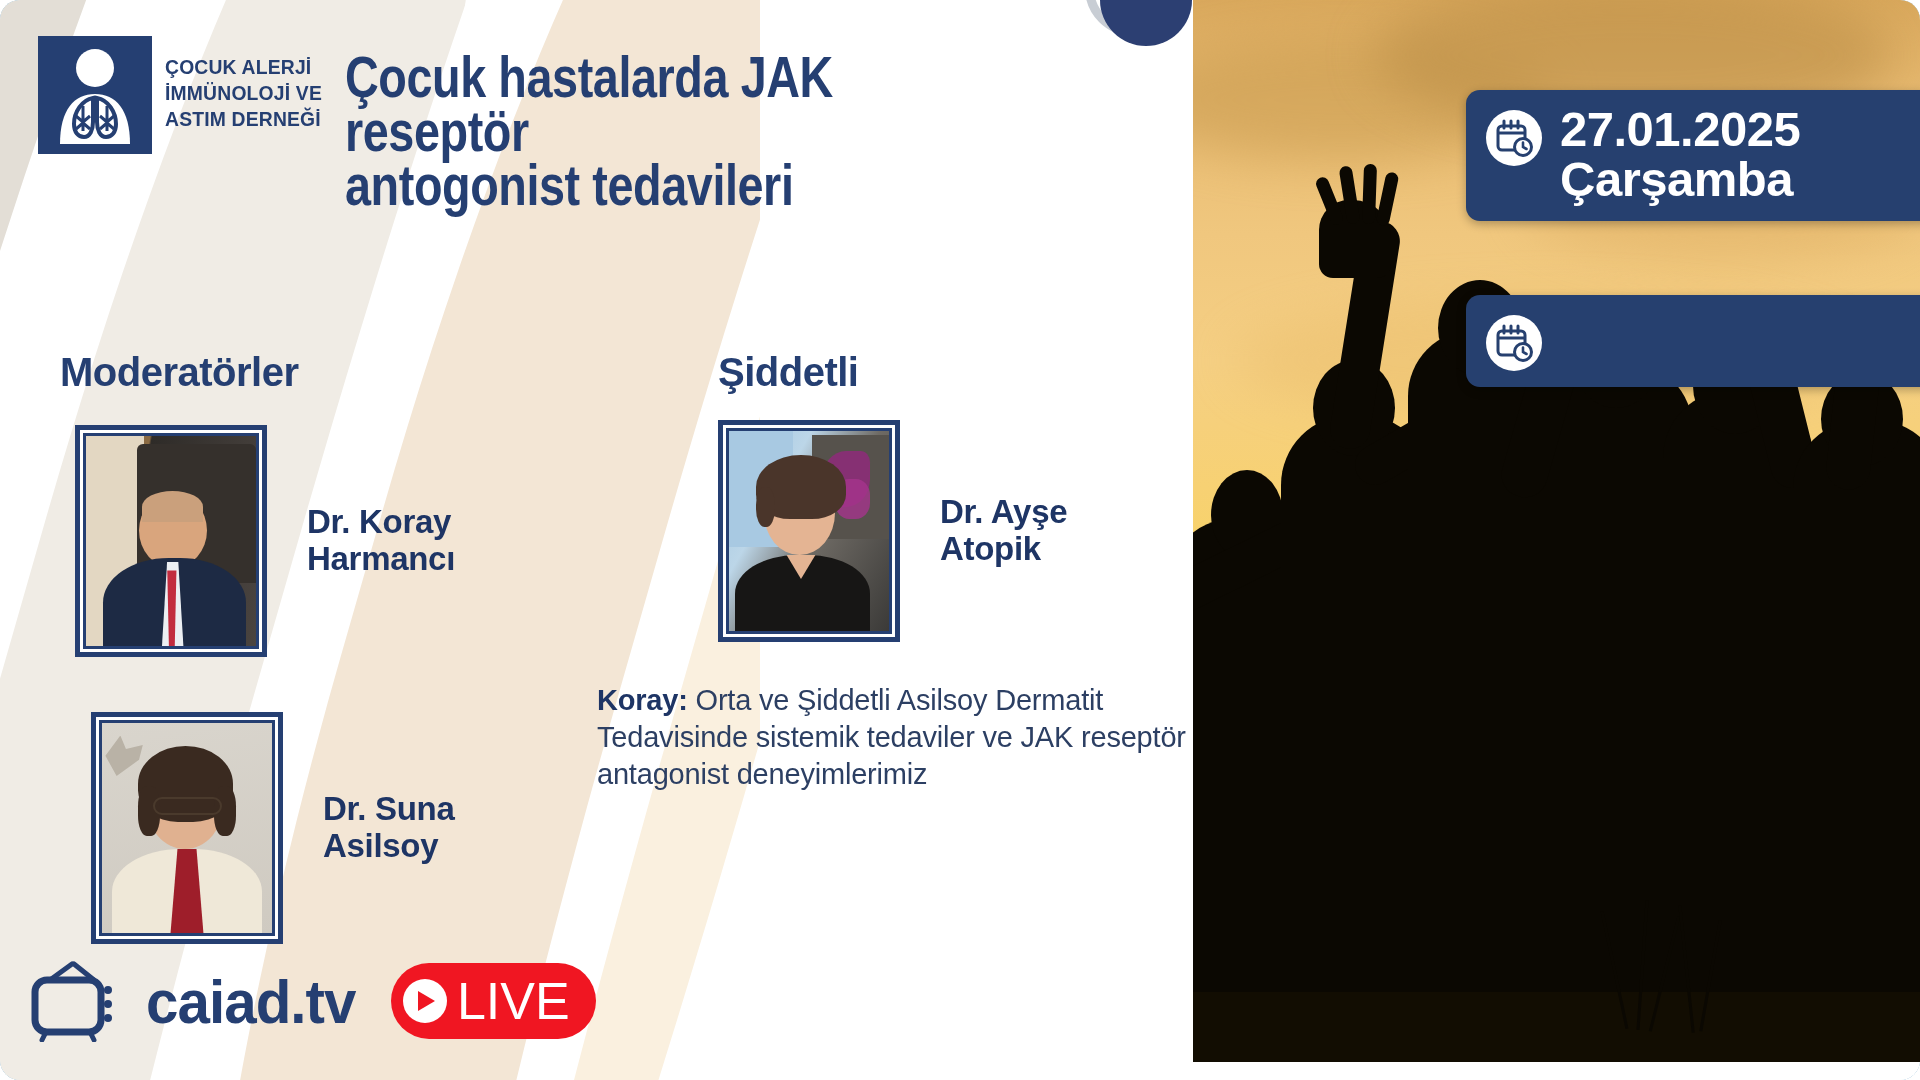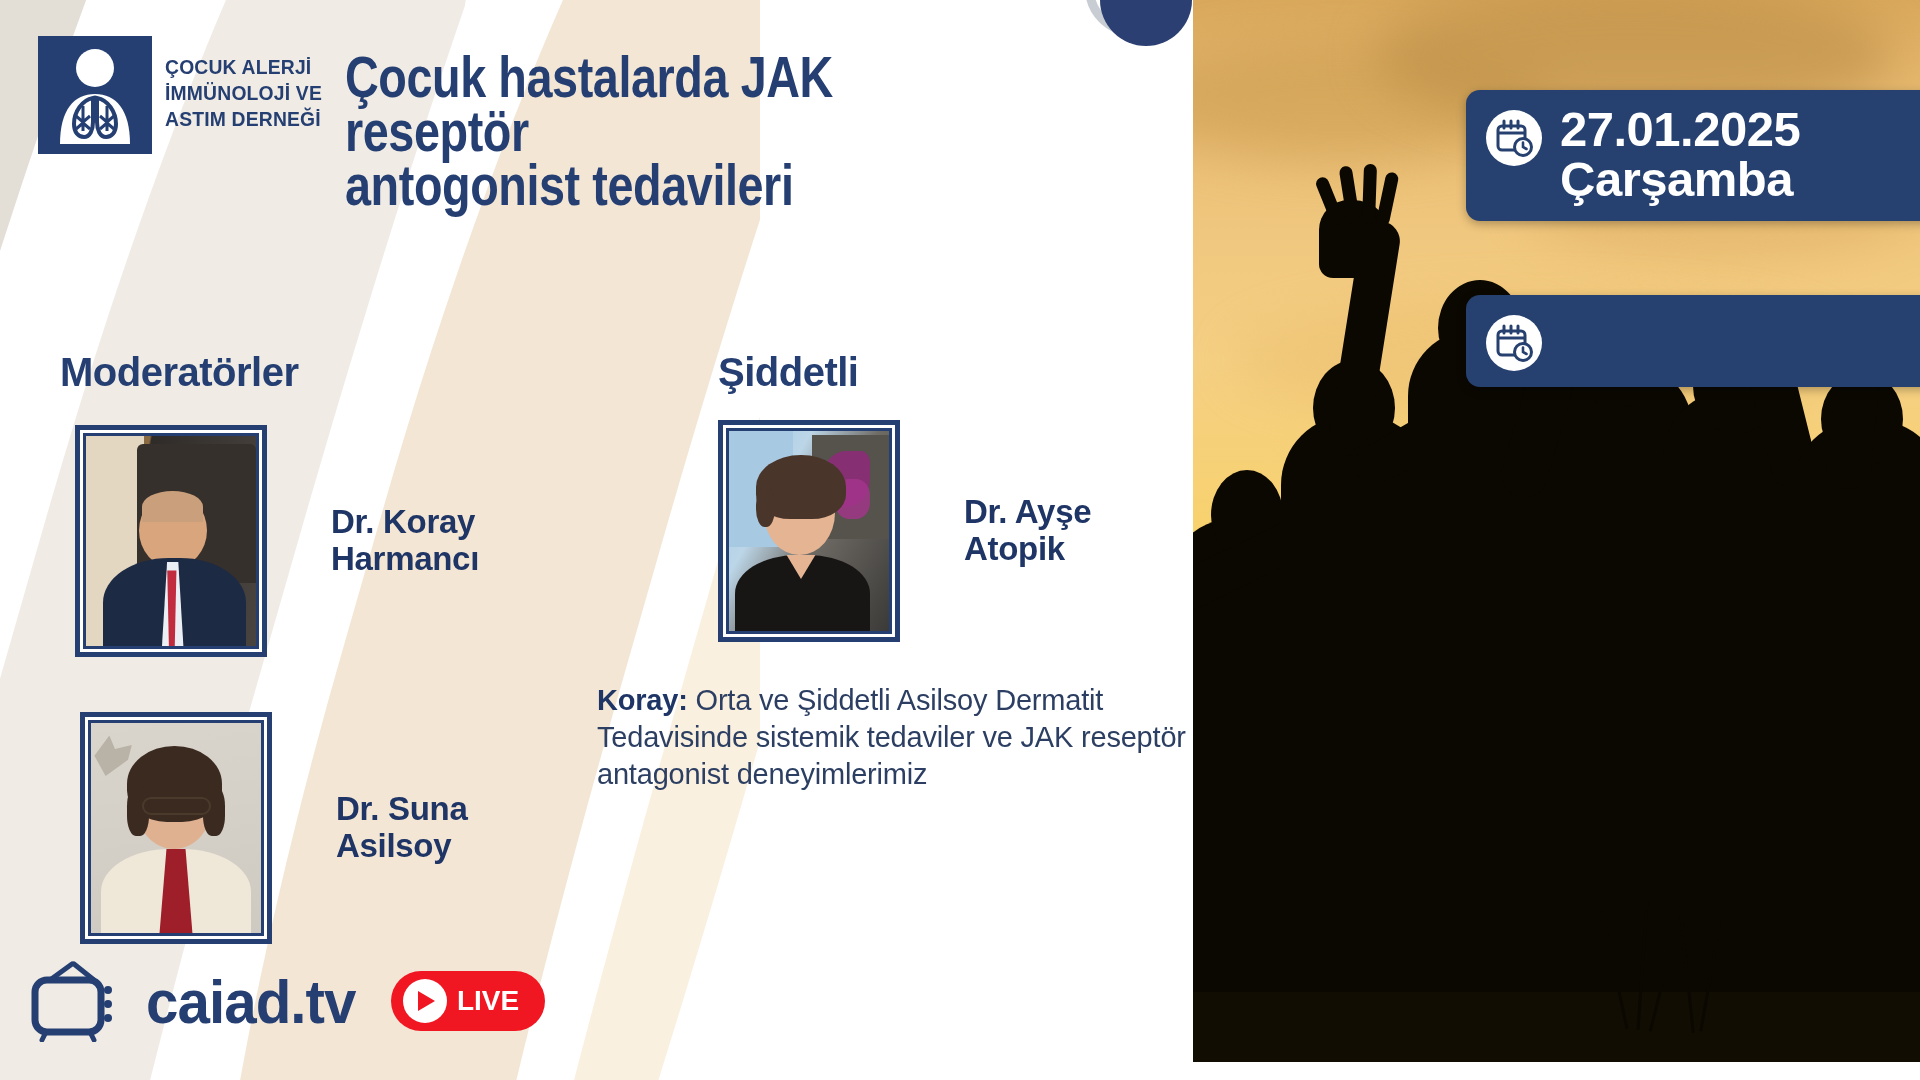--- a/index.html
+++ b/index.html
@@ -2,21 +2,21 @@
 <html lang="tr"><head>
 <meta charset="utf-8">
 <title>CAIAD Webinar Poster</title>
 <style>
   html,body{margin:0;padding:0;}
   body{
     width:1920px;height:1080px;overflow:hidden;
     font-family:"Liberation Sans","DejaVu Sans",sans-serif;
     background:#ffffff;
   }
-  .poster{position:relative;width:1920px;height:1080px;overflow:hidden;background:#0369a1;}
+  .poster{position:relative;width:1920px;height:1080px;overflow:hidden;background:#0369a1;border-radius:20px;}
 
   
   .left-panel{position:absolute;left:0;top:0;width:1193px;height:1080px;overflow:hidden;background:#ffffff;}
 
   
   .ribbon{position:absolute;top:-320px;height:1900px;border-radius:46%;transform-origin:center;}
   .r1{left:-300px;width:330px;background:#e3ded6;transform:rotate(16deg);}
   .r2{left:-110px;width:170px;background:#ffffff;transform:rotate(16deg);}
   .r3{left:20px;width:300px;background:#f0ece5;transform:rotate(16deg);}
   .r4{left:275px;width:120px;background:#ffffff;transform:rotate(16deg);}
@@ -61,25 +61,25 @@
 
   
   .person{position:absolute;display:flex;align-items:center;}
   .frame{
     border:5px solid #253f72;padding:3px;background:#ffffff;
     box-shadow:0 0 0 2px #ffffff inset;
   }
   .frame-inner{border:3px solid #253f72;overflow:hidden;display:block;}
   .pname{
     font-weight:bold;color:#1e3565;font-size:33px;line-height:1.12;
-    margin-left:64px;white-space:pre-line;letter-spacing:-0.3px;
+    margin-left:40px;white-space:pre-line;letter-spacing:-0.3px;
   }
 
   #p-mod1{left:75px;top:425px;}
-  #p-mod2{left:80px;top:712px;}
+  #p-mod2{left:91px;top:712px;}
   #p-spk{left:718px;top:420px;}
 
   .ph{display:block;width:170px;height:210px;position:relative;overflow:hidden;}
   .ph-sm{width:160px;height:200px;}
 
   
   .ph .bg{position:absolute;inset:0;}
   .ph .head{position:absolute;border-radius:50%;}
   .ph .body{position:absolute;border-radius:46% 46% 0 0;}
 
@@ -103,21 +103,21 @@
   }
   .live .play-wrap{
     width:44px;height:44px;border-radius:50%;background:#ffffff;
     display:flex;align-items:center;justify-content:center;
   }
   .live .play-tri{
     width:0;height:0;border-left:17px solid #f01622;
     border-top:10px solid transparent;border-bottom:10px solid transparent;
     margin-left:4px;
   }
-  .live .live-txt{color:#fff;font-weight:bold;font-size:28px;letter-spacing:0px;}
+  .live .live-txt{color:#fff;font-weight:normal;font-size:52px;letter-spacing:0px;}
 
   
   .right-panel{position:absolute;left:1193px;top:0;width:727px;height:1080px;overflow:hidden;background:#fff;}
   .photo-stage{position:absolute;left:0;top:0;width:727px;height:1062px;overflow:hidden;}
   .sky{position:absolute;inset:0;
     background:linear-gradient(to bottom,
       #d9a85c 0%, #e8bb72 10%, #f0c77e 22%, #f5cf83 34%,
       #f7d173 46%, #f9d45f 58%, #fbdc44 70%, #fde32c 80%,
       #ffe81b 88%, #ffe000 96%, #e8c200 100%);}
   .cloud{position:absolute;border-radius:50%;filter:blur(24px);opacity:.55;}

